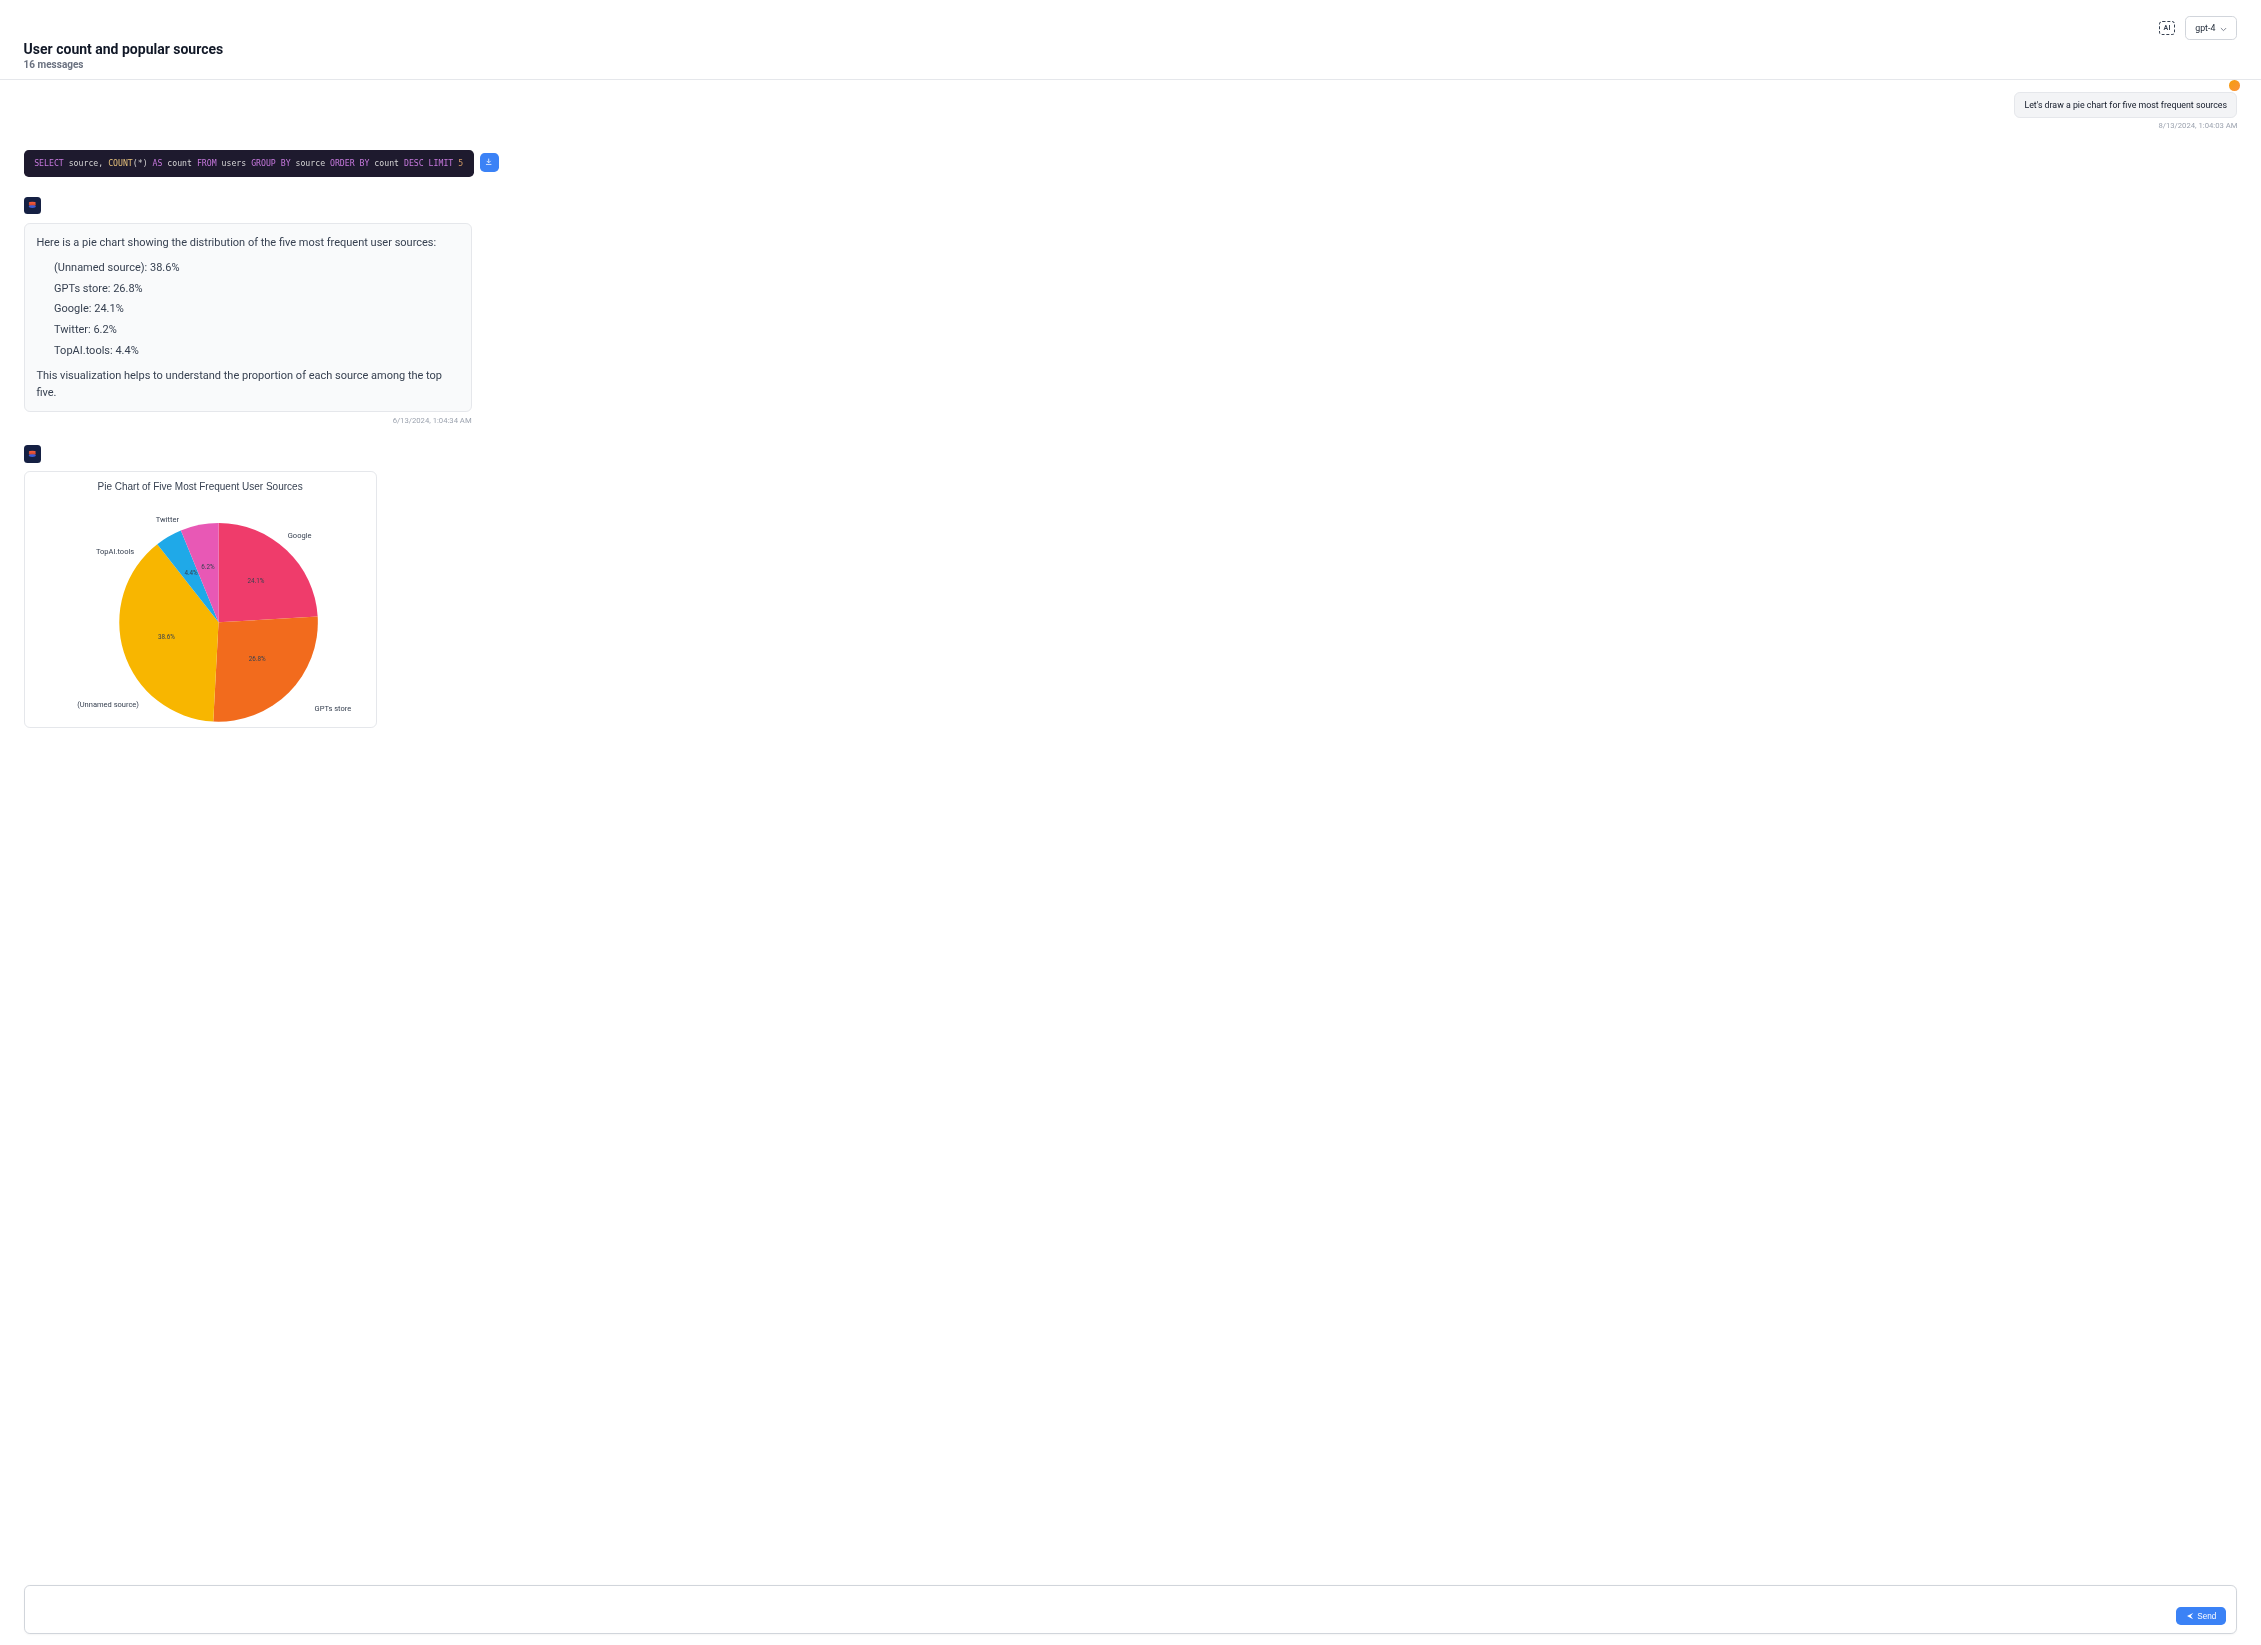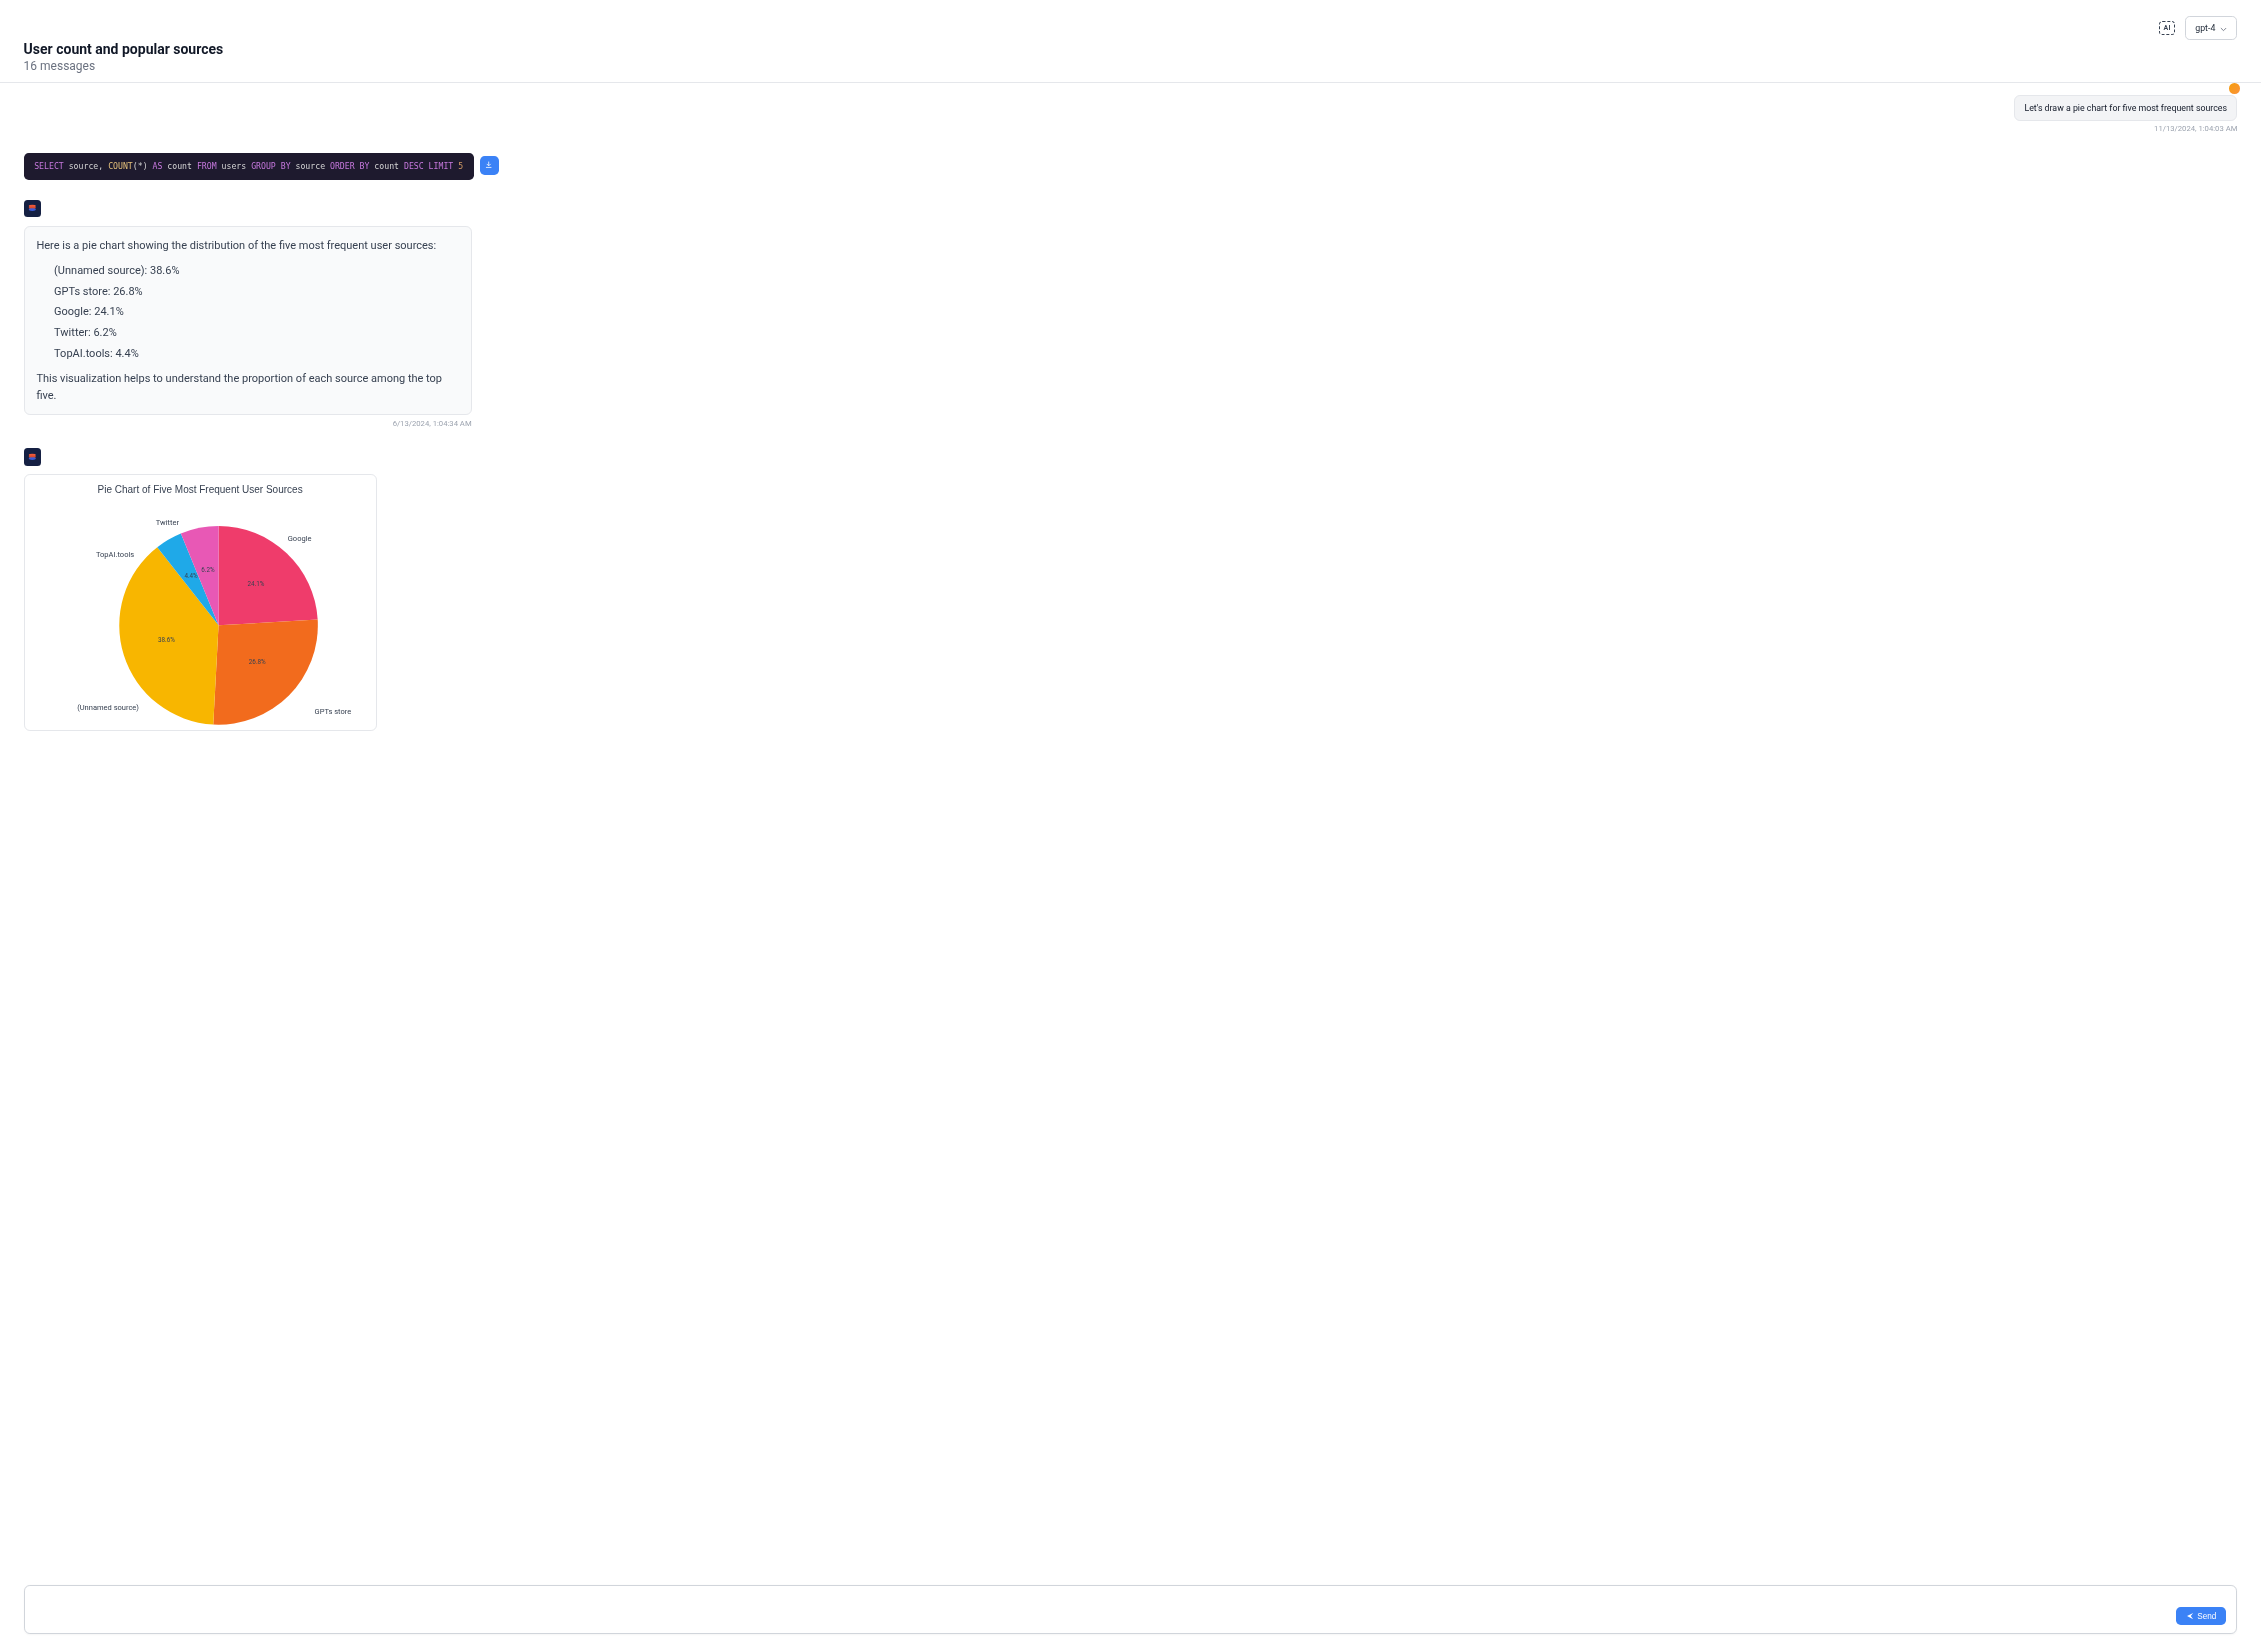--- a/index.html
+++ b/index.html
@@ -1,20 +1,20 @@
 <!DOCTYPE html>
 <html style="font-size:9.4px"><head>
 <meta charset="utf-8">
 <style>
 * { box-sizing: border-box; margin: 0; padding: 0; }
 body { font-family: -apple-system, BlinkMacSystemFont, "Segoe UI", Roboto, sans-serif; background: #fff; color: #1f2937; }
 .header { display: flex; justify-content: space-between; align-items: flex-start; padding: 9.4px 23.6px 9.4px 23.6px; border-bottom: 0.6px solid #e5e7eb; }
 .header-left { display: flex; flex-direction: column; gap: 1.2px; margin-top: 32px; }
 .page-title { font-size: 14px; font-weight: 700; color: #111827; }
-.page-subtitle { font-size: 12px; color: #6b7280; }
+.page-subtitle { font-size: 10px; color: #6b7280; font-weight: bold; }
 .header-right { display: flex; align-items: center; gap: 9.4px; margin-top: 7px; }
 .ai-badge { border: 1.2px dashed #374151; border-radius: 3.5px; padding: 1.8px 3.5px; font-size: 7px; font-weight: 600; color: #374151; letter-spacing: 0.3px; }
 .model-selector { display: flex; align-items: flex-end; gap: 4.7px; border: 0.6px solid #d1d5db; border-radius: 4.7px; padding: 5.9px 9.4px; font-size: 8.8px; cursor: pointer; background: #fff; }
 .chevron-down { width: 7px; height: 7px; }
 
 .chat-body { padding: 0 23.6px 94px 23.6px; }
 
 .user-msg-row { display: flex; justify-content: flex-end; align-items: flex-start; gap: 7px; margin-top: 11.8px; position: relative; }
 .user-avatar-dot { position: absolute; right: -2.4px; top: -11.8px; width: 10.6px; height: 10.6px; border-radius: 50%; background: linear-gradient(135deg,#f59e0b,#fb923c); }
 .user-bubble { background: #f3f4f6; border: 0.6px solid #e5e7eb; border-radius: 5.9px; padding: 7px 9.4px; font-size: 8.8px; color: #111827; max-width: 353px; }
@@ -70,21 +70,21 @@
     </div>
   </div>
 </div>
 
 <div class="chat-body">
 
   <div class="user-msg-row">
     <div class="user-avatar-dot"></div>
     <div class="user-bubble">Let's draw a pie chart for five most frequent sources</div>
   </div>
-  <div class="msg-time">11/13/2024, 1:04:03 AM</div>
+  <div class="msg-time">8/13/2024, 1:04:03 AM</div>
 
   <div class="code-row">
     <div class="code-block"><span class="kw-purple">SELECT</span><span class="kw-white"> source, </span><span class="kw-yellow">COUNT</span><span class="kw-white">(*) </span><span class="kw-purple">AS</span><span class="kw-white"> count </span><span class="kw-purple">FROM</span><span class="kw-white"> users </span><span class="kw-purple">GROUP BY</span><span class="kw-white"> source </span><span class="kw-purple">ORDER BY</span><span class="kw-white"> count </span><span class="kw-purple">DESC</span><span class="kw-white"> </span><span class="kw-purple">LIMIT</span><span class="kw-white"> </span><span class="kw-num">5</span></div>
     <div class="download-btn">
       <svg viewBox="0 0 24 24">
           <path d="M12 4 L12 14 M7 10 L12 15 L17 10 M5 19 L19 19"></path>
         </svg>
     </div>
   </div>
 

